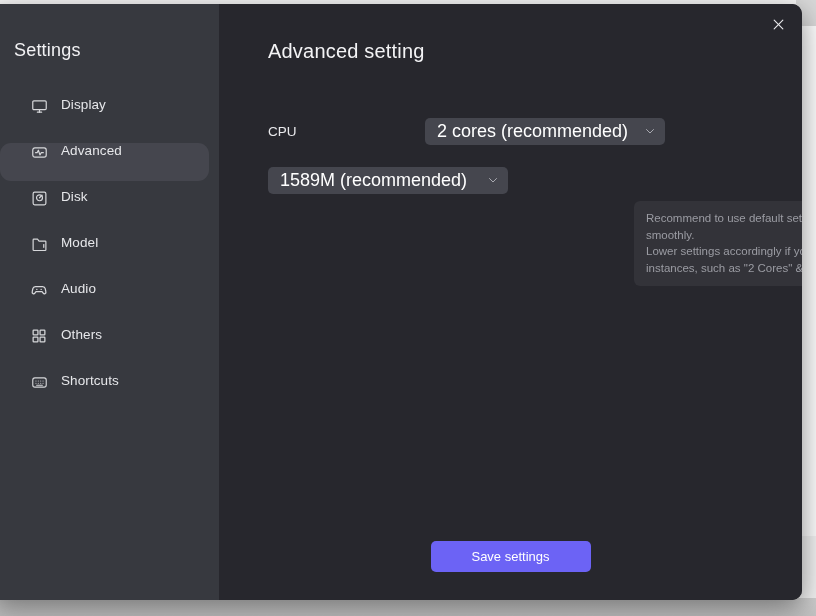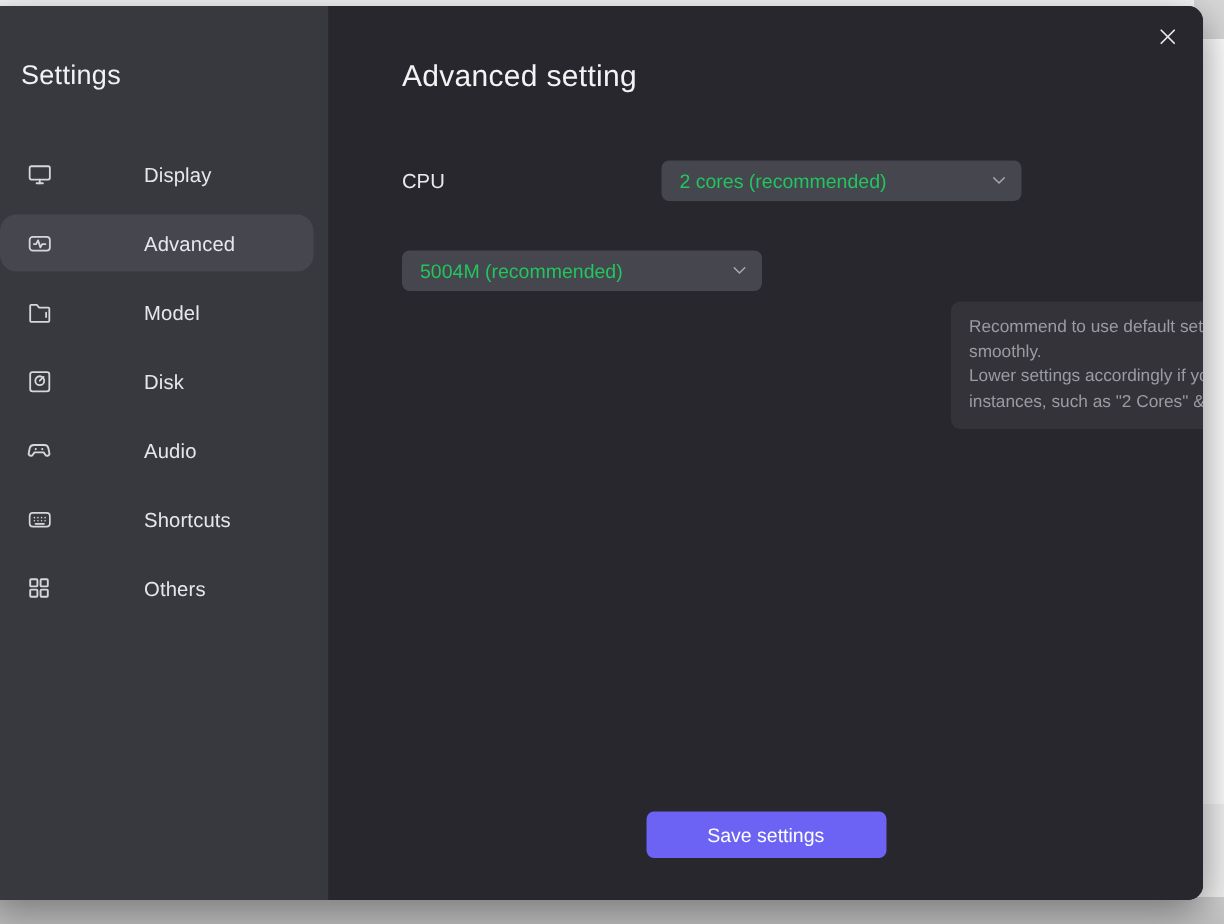--- a/index.html
+++ b/index.html
@@ -65,24 +65,23 @@
     padding-left: 24px;
     letter-spacing: .2px;
     margin-bottom: 36px;
   }
   .nav-item {
     position: relative;
     height: 38px;
     margin: 0 10px 8px 10px;
     border-radius: 7px;
     display: flex;
-    align-items: center;
-    padding-left: 17px;
+    align-items: flex-start;
+    padding-left: 30px;
     cursor: pointer;
-    gap: 48px;
   }
   .nav-item.active { background: #45464e; border-radius: 11px; }
   .nav-ico {
     width: 18px; height: 18px;
     margin-right: 13px;
     display: flex; align-items: center; justify-content: center;
     color: #d6d7da;
     flex: 0 0 18px;
   }
   .nav-ico svg { display: block; }
@@ -115,43 +114,43 @@
   }
 
   .field-row {
     position: absolute;
     left: 49px;
     width: 420px;
     height: 28px;
     display: flex;
     align-items: center;
   }
-  #row-cpu { top: 102px; gap: 16px; }
+  #row-cpu { top: 113px; }
   #row-ram { top: 162px; }
 
   .field-label {
     width: 157px;
     flex: 0 0 157px;
     font-size: 13.5px;
     color: #e9e9ec;
   }
   .select {
     width: 240px;
     height: 27px;
     background: #45464e;
     border-radius: 5px;
     display: flex;
     align-items: center;
     padding: 0 9px 0 12px;
     cursor: pointer;
   }
   .select-value {
     flex: 1 1 auto;
-    font-size: 13px;
-    color: #22c55e;
+    font-size: 18px;
+    color: #ffffff;
     white-space: nowrap;
   }
   .chev { color: #a9aab1; display: flex; align-items: center; }
 
   #hint-box {
     position: absolute;
     left: 415px; top: 197px;
     width: 320px;
     padding: 9px 12px 10px 12px;
     background: #333339;
@@ -230,82 +229,82 @@
           <polyline points="6.5,12.3 8.6,12.3 10.4,8.8 12.6,15.4 14.4,12.3 17.4,12.3"></polyline>
         </svg>
       </span>
       <span class="nav-label">Advanced</span>
     </div>
 
     <div class="nav-item">
 
       <span class="nav-ico">
         <svg width="17" height="17" viewBox="0 0 24 24" fill="none" stroke="currentColor" stroke-width="1.7" stroke-linecap="round" stroke-linejoin="round">
-          <path d="M3 19.5V5.5a1 1 0 0 1 1-1h5.2l2.2 2.6H20a1 1 0 0 1 1 1v11.4a1 1 0 0 1-1 1H4a1 1 0 0 1-1-1z"></path>
-          <line x1="18" y1="12" x2="18" y2="16"></line>
-        </svg>
-      </span>
-      <span class="nav-label">Model</span>
-    </div>
-
-    <div class="nav-item">
-
-      <span class="nav-ico">
-        <svg width="17" height="17" viewBox="0 0 24 24" fill="none" stroke="currentColor" stroke-width="1.7" stroke-linecap="round" stroke-linejoin="round">
           <rect x="3" y="3" width="18" height="18" rx="2.2"></rect>
           <circle cx="12" cy="11" r="4.2"></circle>
           <line x1="12" y1="11" x2="15.6" y2="7.4"></line>
         </svg>
       </span>
       <span class="nav-label">Disk</span>
+    </div>
+
+    <div class="nav-item">
+
+      <span class="nav-ico">
+        <svg width="17" height="17" viewBox="0 0 24 24" fill="none" stroke="currentColor" stroke-width="1.7" stroke-linecap="round" stroke-linejoin="round">
+          <path d="M3 19.5V5.5a1 1 0 0 1 1-1h5.2l2.2 2.6H20a1 1 0 0 1 1 1v11.4a1 1 0 0 1-1 1H4a1 1 0 0 1-1-1z"></path>
+          <line x1="18" y1="12" x2="18" y2="16"></line>
+        </svg>
+      </span>
+      <span class="nav-label">Model</span>
     </div>
 
     <div class="nav-item">
 
       <span class="nav-ico">
         <svg width="18" height="18" viewBox="0 0 24 24" fill="none" stroke="currentColor" stroke-width="1.7" stroke-linecap="round" stroke-linejoin="round">
           <path d="M7.2 7.5h9.6a3.6 3.6 0 0 1 3.5 2.8l.9 4.3a2 2 0 0 1-3.6 1.6l-1.5-2.1H8l-1.5 2.1A2 2 0 0 1 2.9 14.6l.9-4.3A3.6 3.6 0 0 1 7.2 7.5z"></path>
           <circle cx="9.1" cy="11.2" r=".95" fill="currentColor" stroke="none"></circle>
           <circle cx="14.9" cy="11.2" r=".95" fill="currentColor" stroke="none"></circle>
         </svg>
       </span>
       <span class="nav-label">Audio</span>
+    </div>
+
+    <div class="nav-item">
+
+      <span class="nav-ico">
+        <svg width="16" height="16" viewBox="0 0 24 24" fill="none" stroke="currentColor" stroke-width="1.9" stroke-linecap="round" stroke-linejoin="round">
+          <rect x="3.2" y="3.2" width="7.2" height="7.2" rx="1"></rect>
+          <rect x="13.6" y="3.2" width="7.2" height="7.2" rx="1"></rect>
+          <rect x="3.2" y="13.6" width="7.2" height="7.2" rx="1"></rect>
+          <rect x="13.6" y="13.6" width="7.2" height="7.2" rx="1"></rect>
+        </svg>
+      </span>
+      <span class="nav-label">Others</span>
     </div>
 
     <div class="nav-item">
 
       <span class="nav-ico">
         <svg width="17" height="17" viewBox="0 0 24 24" fill="none" stroke="currentColor" stroke-width="1.6" stroke-linecap="round" stroke-linejoin="round">
           <rect x="2.5" y="5.5" width="19" height="13" rx="3"></rect>
           <circle cx="7" cy="10" r=".75" fill="currentColor" stroke="none"></circle>
           <circle cx="10.3" cy="10" r=".75" fill="currentColor" stroke="none"></circle>
           <circle cx="13.7" cy="10" r=".75" fill="currentColor" stroke="none"></circle>
           <circle cx="17" cy="10" r=".75" fill="currentColor" stroke="none"></circle>
           <circle cx="7" cy="13" r=".75" fill="currentColor" stroke="none"></circle>
           <circle cx="10.3" cy="13" r=".75" fill="currentColor" stroke="none"></circle>
           <circle cx="13.7" cy="13" r=".75" fill="currentColor" stroke="none"></circle>
           <circle cx="17" cy="13" r=".75" fill="currentColor" stroke="none"></circle>
           <line x1="8" y1="15.8" x2="16" y2="15.8"></line>
         </svg>
       </span>
       <span class="nav-label">Shortcuts</span>
     </div>
-
-    <div class="nav-item">
-
-      <span class="nav-ico">
-        <svg width="16" height="16" viewBox="0 0 24 24" fill="none" stroke="currentColor" stroke-width="1.9" stroke-linecap="round" stroke-linejoin="round">
-          <rect x="3.2" y="3.2" width="7.2" height="7.2" rx="1"></rect>
-          <rect x="13.6" y="3.2" width="7.2" height="7.2" rx="1"></rect>
-          <rect x="3.2" y="13.6" width="7.2" height="7.2" rx="1"></rect>
-          <rect x="13.6" y="13.6" width="7.2" height="7.2" rx="1"></rect>
-        </svg>
-      </span>
-      <span class="nav-label">Others</span>
-    </div>
   </div>
 
   <div id="main">
 
     <div id="close-btn">
       <svg width="13" height="13" viewBox="0 0 24 24" fill="none" stroke="currentColor" stroke-width="2.1" stroke-linecap="round">
         <line x1="4" y1="4" x2="20" y2="20"></line>
         <line x1="20" y1="4" x2="4" y2="20"></line>
       </svg>
     </div>
@@ -319,21 +318,21 @@
         <span class="chev">
           <svg width="12" height="12" viewBox="0 0 24 24" fill="none" stroke="currentColor" stroke-width="2" stroke-linecap="round" stroke-linejoin="round">
             <polyline points="5,9 12,16 19,9"></polyline>
           </svg>
         </span>
       </div>
     </div>
 
     <div id="row-ram" class="field-row">
       <div class="select">
-        <span class="select-value">5004M (recommended)</span>
+        <span class="select-value">1589M (recommended)</span>
         <span class="chev">
           <svg width="12" height="12" viewBox="0 0 24 24" fill="none" stroke="currentColor" stroke-width="2" stroke-linecap="round" stroke-linejoin="round">
             <polyline points="5,9 12,16 19,9"></polyline>
           </svg>
         </span>
       </div>
     </div>
 
     <div id="hint-box">
       <div class="hint-line">Recommend to use default settings. Most games run</div>

